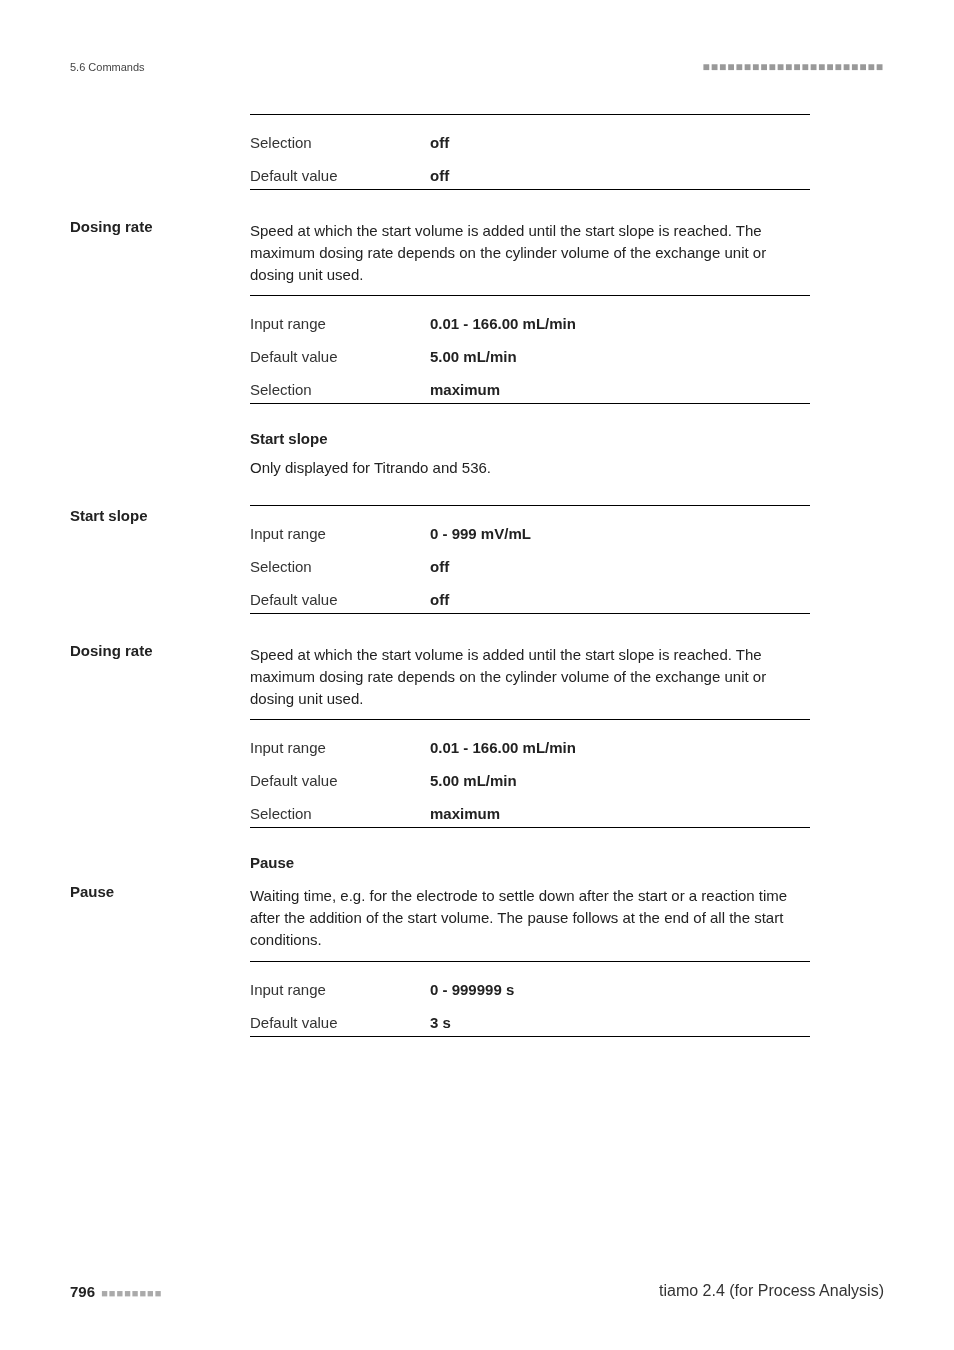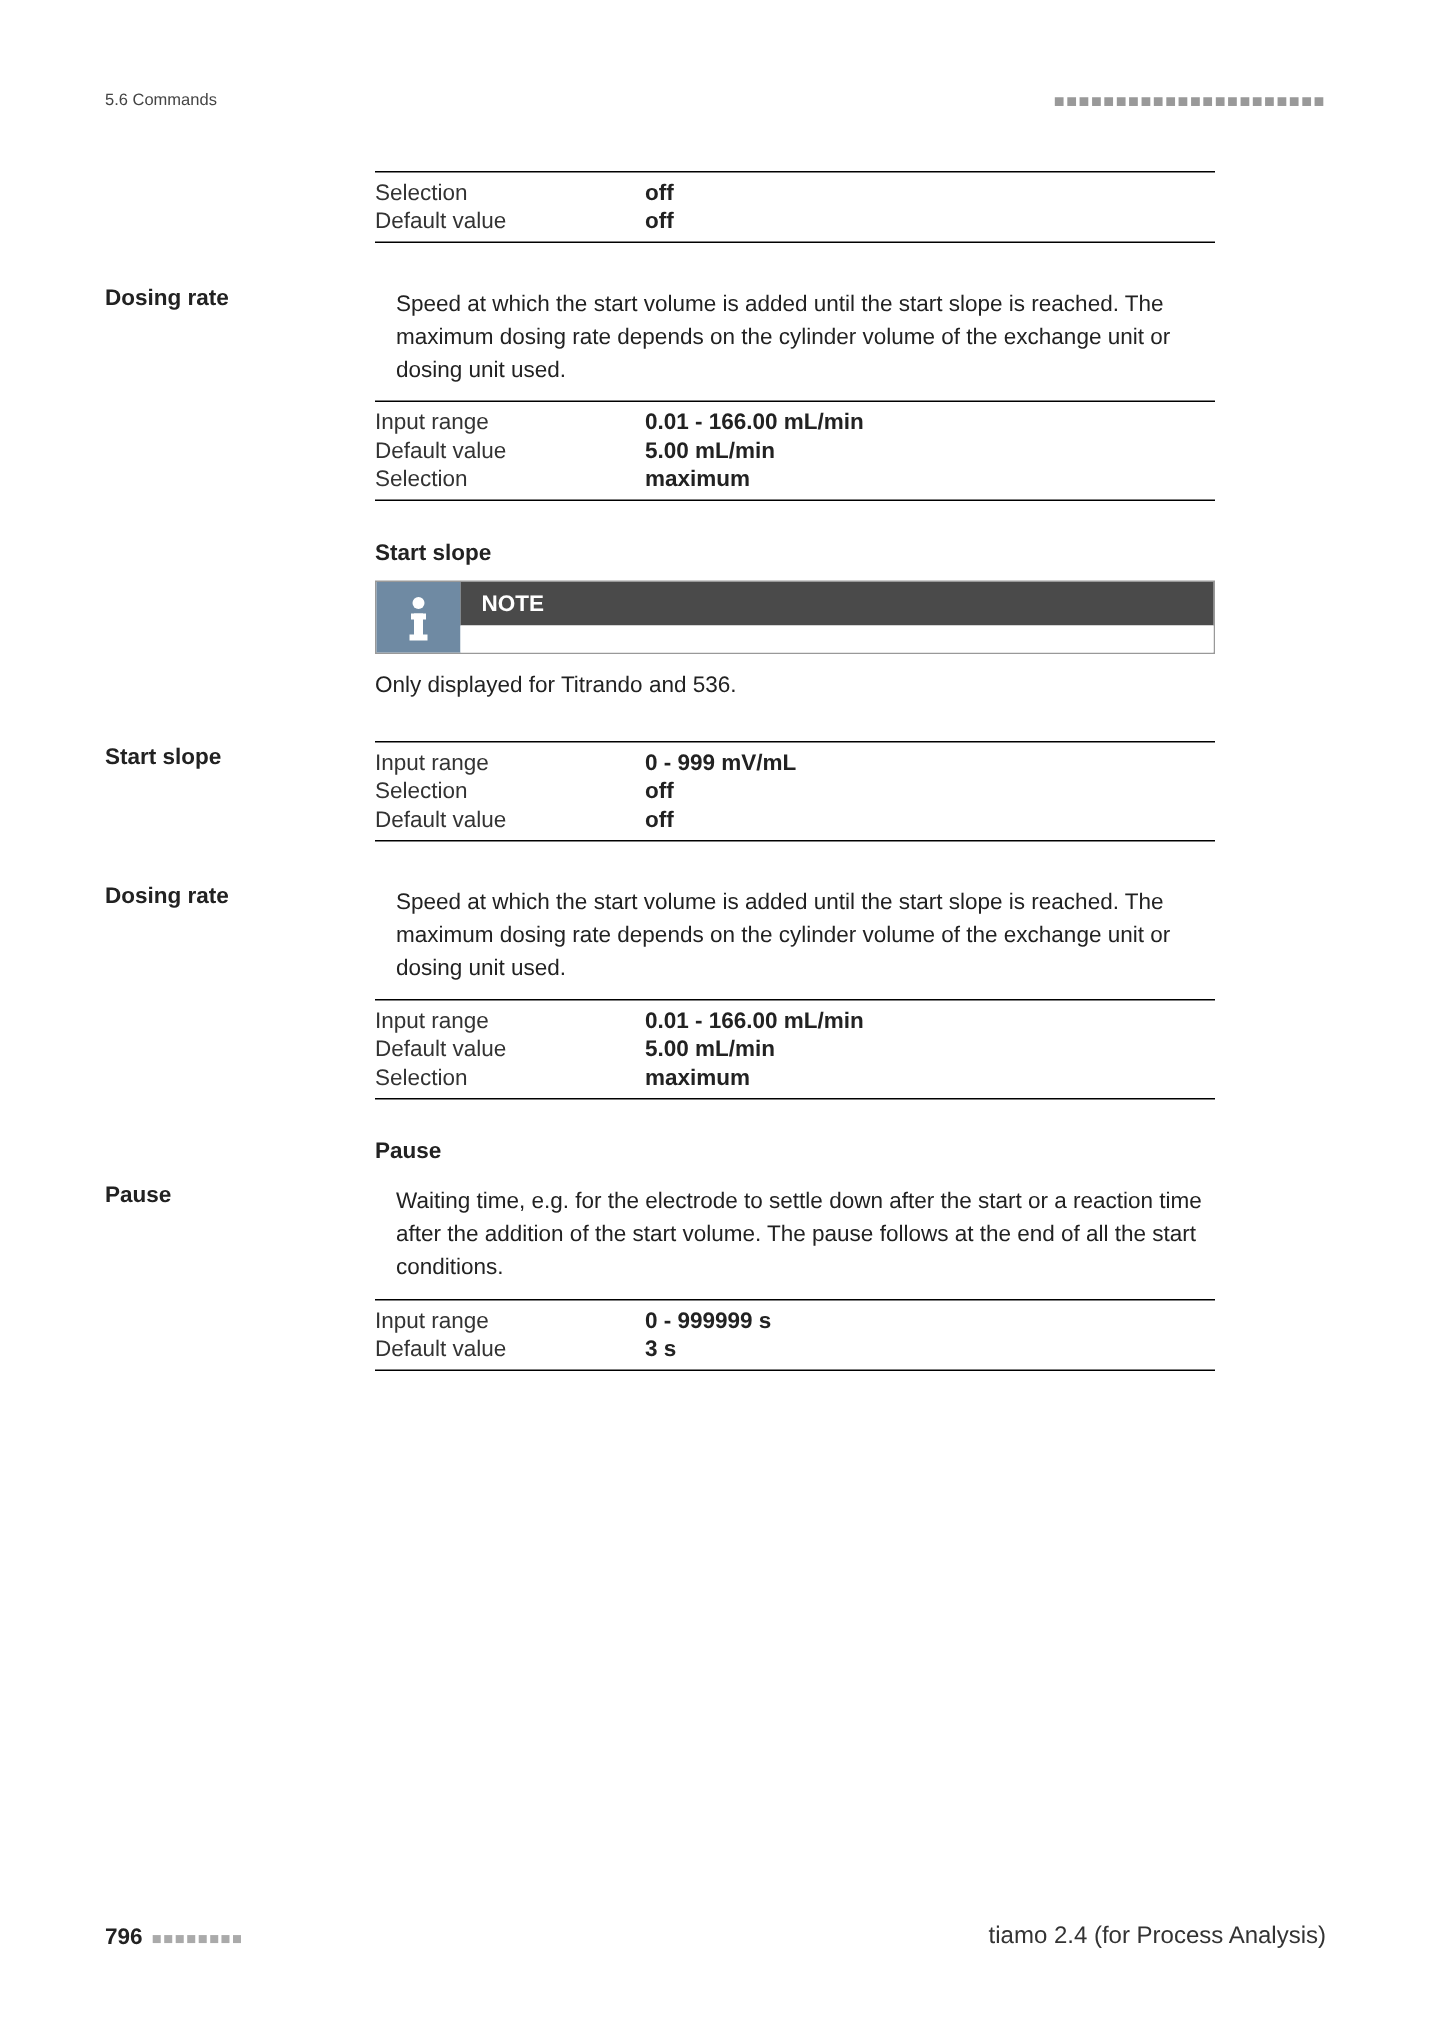--- a/index.html
+++ b/index.html
@@ -37,33 +37,34 @@
     padding-top: 2px;
     font-size: 15px;
   }
   .body-col {
     grid-column: 2;
   }
   .body-inner {
     width: 560px;
   }
   p.desc {
-    margin: 4px 0 10px 14px;
+    margin: 4px 0 10px 0;
     line-height: 1.45;
   }
   .param-table {
     width: 100%;
     border-top: 1px solid #000;
     border-bottom: 1px solid #000;
     padding: 4px 0;
     margin-bottom: 26px;
   }
   .param-row {
     display: flex;
     padding: 1px 0;
+    margin-top: 14px;
   }
   .param-key {
     width: 180px;
     color: #333;
   }
   .param-val {
     font-weight: 700;
   }
   .sub-heading {
     font-weight: 800;
@@ -171,34 +172,20 @@
             <div class="param-val">5.00 mL/min</div>
           </div>
           <div class="param-row">
             <div class="param-key">Selection</div>
             <div class="param-val">maximum</div>
           </div>
         </div>
 
         <div class="sub-heading">Start slope</div>
 
-        <div class="note-box">
-          <div class="note-icon">
-            <svg width="30" height="34" viewBox="0 0 30 34">
-              <circle cx="15" cy="7" r="4" fill="#fff"></circle>
-              <rect x="10" y="14" width="10" height="4" fill="#fff"></rect>
-              <rect x="12" y="14" width="6" height="16" fill="#fff"></rect>
-              <rect x="9" y="28" width="12" height="4" fill="#fff"></rect>
-            </svg>
-          </div>
-          <div class="note-body">
-            <div class="note-title">NOTE</div>
-            <div class="note-spacer"></div>
-          </div>
-        </div>
         <p class="note-text">Only displayed for Titrando and 536.</p>
       </div>
         </div>
     </div>
 
     <div class="grid">
       <div class="label-col">Start slope</div>
       <div class="body-col">
           <div class="body-inner">
         <div class="param-table">

